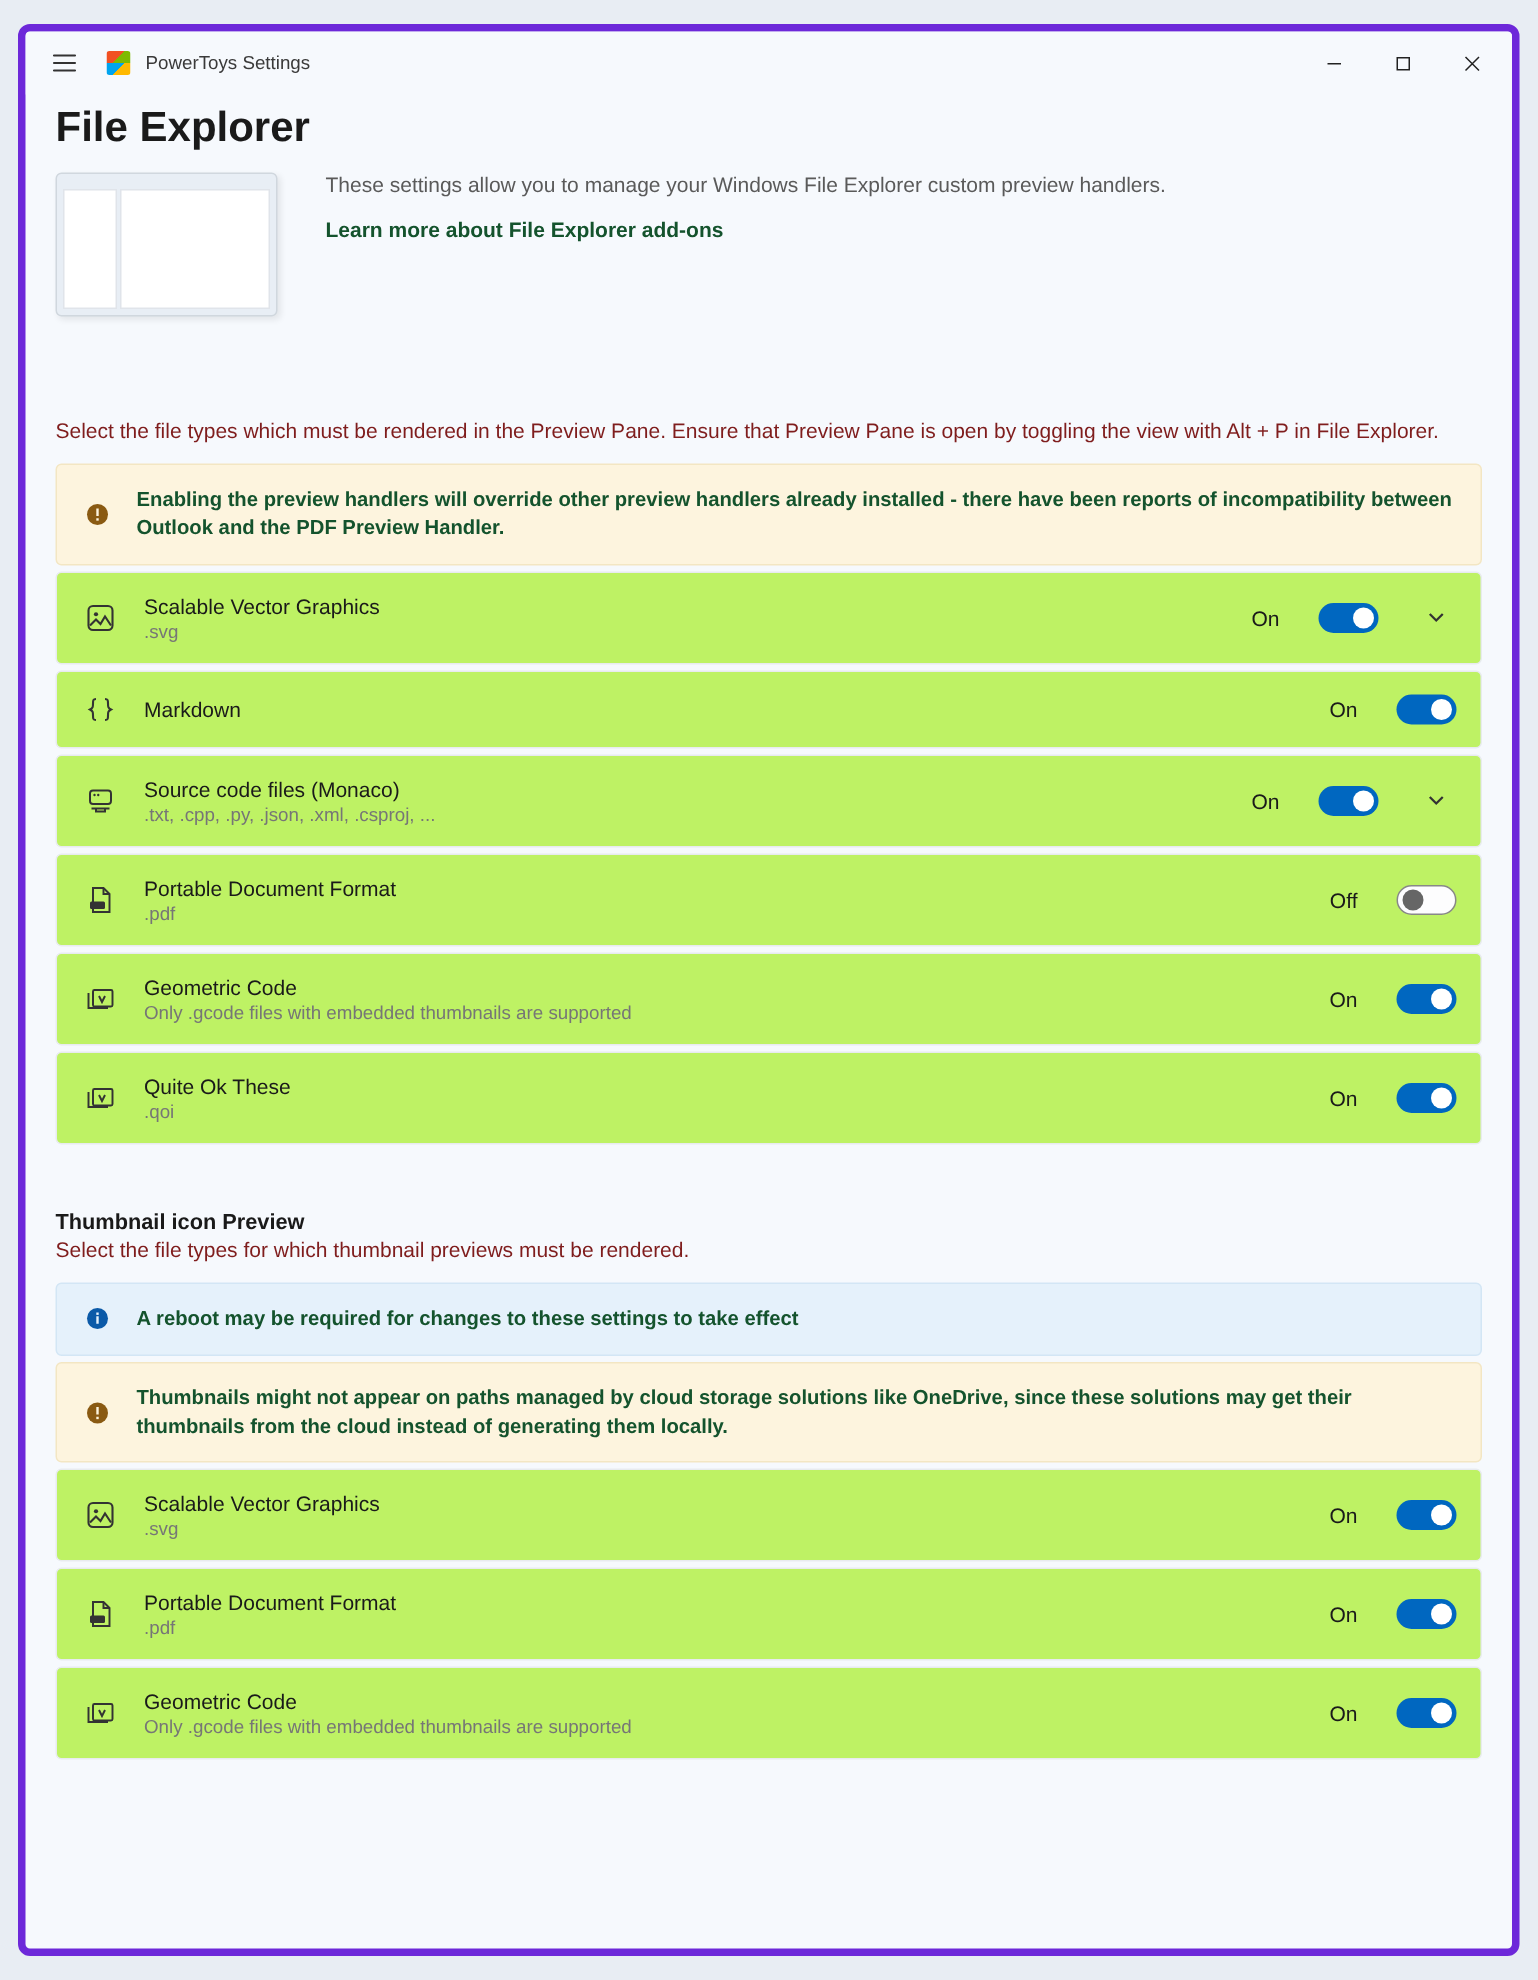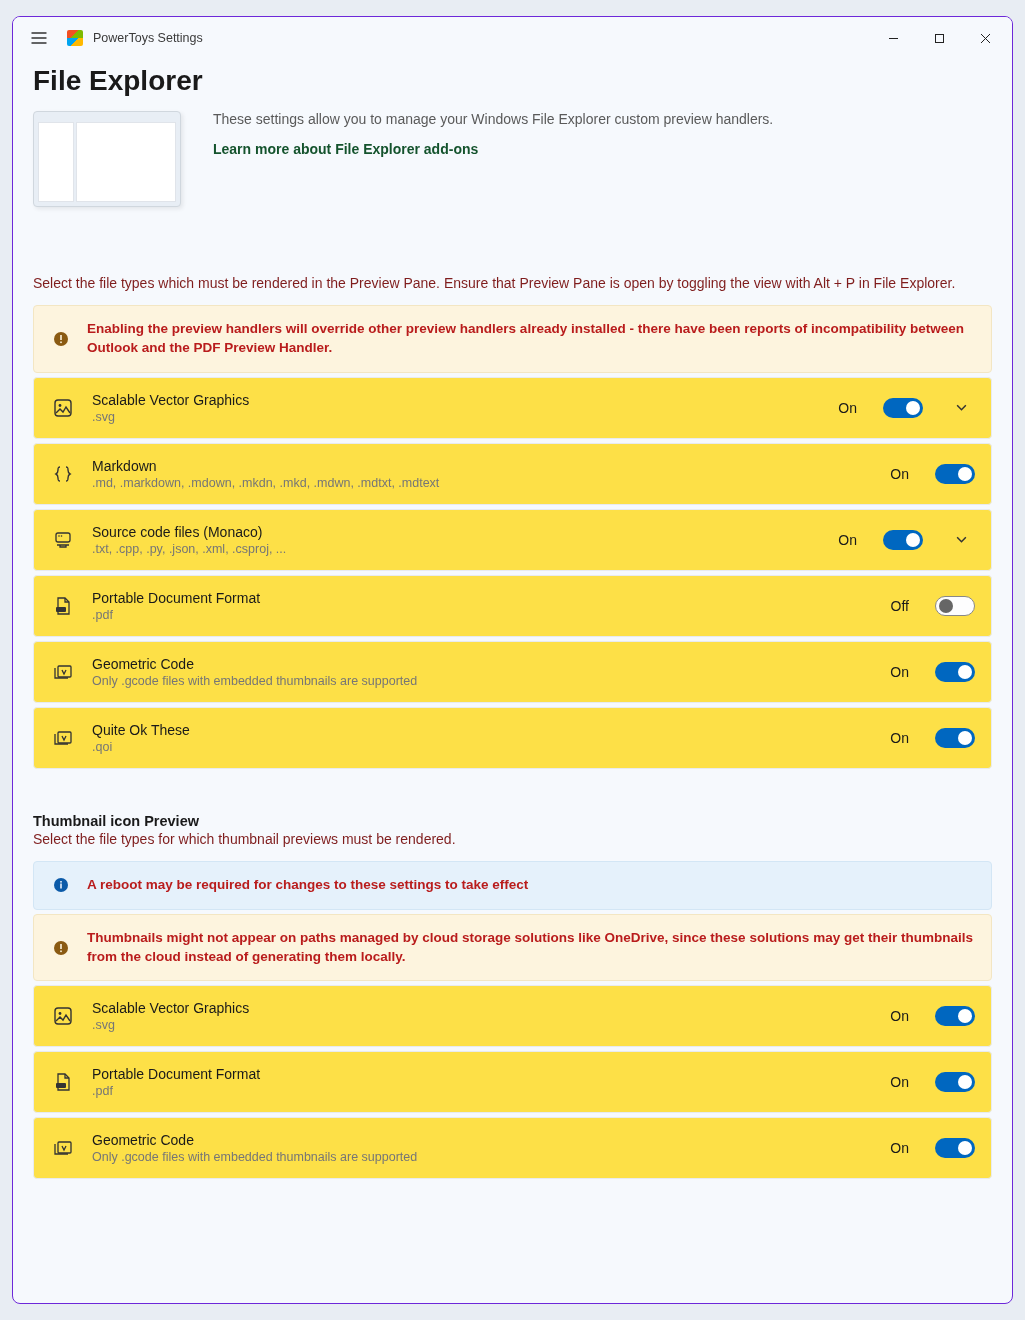--- a/index.html
+++ b/index.html
@@ -9,21 +9,21 @@
     display: flex;
     justify-content: center;
     padding: 16px 12px;
     font-size: 14px;
     color: #1a1a1a;
   }
   .window {
     width: 1001px;
     height: 1288px;
     background: #f6f9fd;
-    border: 1px solid #6d28d9;
+    border: 5px solid #6d28d9;
     border-radius: 8px;
     overflow: hidden;
     position: relative;
   }
   .titlebar {
     height: 42px;
     display: flex;
     align-items: center;
     padding: 0 4px 0 10px;
     background: #f6f9fd;
@@ -63,28 +63,28 @@
     content:""; position:absolute; left:42px; top:10px; right:4px; bottom:4px;
     background:#fff; border:1px solid #e0e4ea;
   }
   .hero-text p { color:#5a5a5a; font-size:14px; }
   .hero-text a { color:#14532d; font-weight:600; text-decoration:none; display:inline-block; margin-top:14px; font-size:14px;}
 
   .section-title { font-weight:600; font-size:14.5px; margin-bottom:2px; }
   .section-desc { color:#7f1d1d; font-size:14px; margin-bottom:14px; }
 
   .card {
-    background:#fde047; border:1px solid #e8ebef; border-radius:4px;
+    background:#bef264; border:1px solid #e8ebef; border-radius:4px;
     padding: 14px 16px 14px 18px; margin-bottom:4px;
     display:flex; align-items:center; gap:18px;
   }
   .card.warn { background:#fdf4de; border-color:#f3e6c3; }
   .card.info { background:#e5f1fb; border-color:#d3e6f5; }
   .banner-icon { width:17px; height:17px; flex-shrink:0; display:flex; align-items:center; justify-content:center;}
-  .banner-text { font-weight:600; font-size:13.5px; line-height:1.4; color:#b91c1c; }
+  .banner-text { font-weight:600; font-size:13.5px; line-height:1.4; color:#14532d; }
 
   .row-icon {
     width:22px; height:22px; flex-shrink:0;
     display:flex; align-items:center; justify-content:center;
     color:#3a3a3a;
   }
   .row-body { flex:1; }
   .row-title { font-size:14px; color:#1a1a1a; }
   .row-sub { font-size:12.5px; color:#767676; margin-top:2px; }
   .row-state { font-size:14px; color:#1a1a1a; margin-right:8px; }
@@ -186,21 +186,20 @@
     </div>
 
     <div class="card">
       <div class="row-icon">
         <svg viewBox="0 0 20 20" width="20" height="20">
             <path d="M7 3c-2 0-2 1-2 3s0 3-2 4c2 1 2 2 2 4s0 3 2 3M13 3c2 0 2 1 2 3s0 3 2 4c-2 1-2 2-2 4s0 3-2 3" stroke="#333" fill="none" stroke-width="1.4"></path>
           </svg>
       </div>
       <div class="row-body">
         <div class="row-title">Markdown</div>
-        <div class="row-sub">.md, .markdown, .mdown, .mkdn, .mkd, .mdwn, .mdtxt, .mdtext</div>
       </div>
       <div class="row-state">On</div>
       <div class="toggle on">
           <div class="knob"></div>
         </div>
     </div>
 
     <div class="card">
       <div class="row-icon">
         <svg viewBox="0 0 20 20" width="20" height="20">

